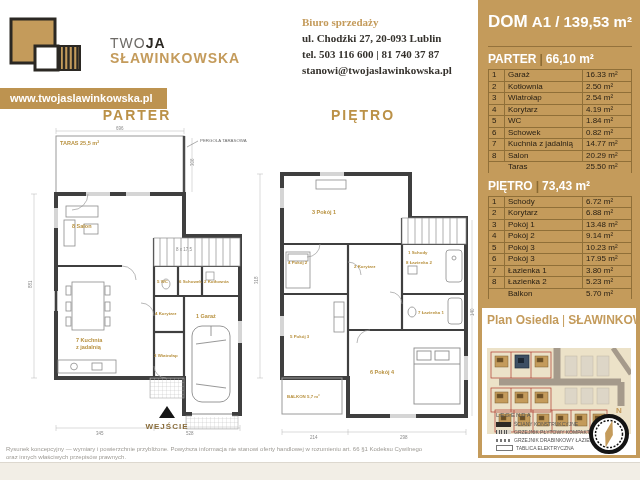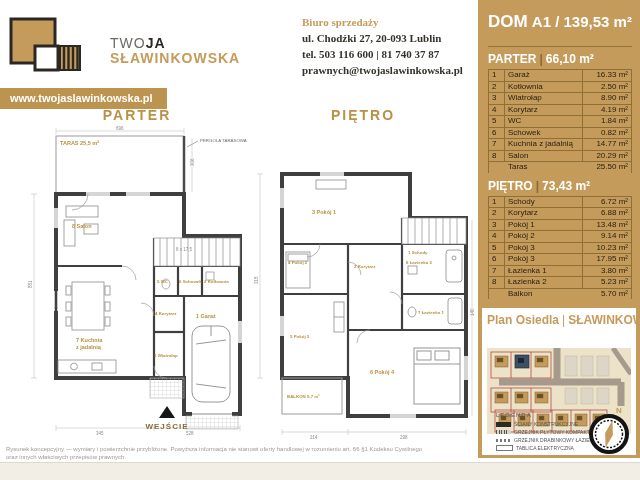--- a/index.html
+++ b/index.html
@@ -36,21 +36,21 @@
   .sidebar hr{border:none;border-top:1px solid rgba(110,80,35,.55);margin:4px 0 5px 0;}
   .floor-header{color:#fff;font-weight:bold;font-size:12px;margin:2px 0 3px 0;white-space:nowrap;}
   .floor-header .sep{color:#8a6a33;padding:0 3px;}
   .rooms-table{border:1px solid #8f6f38;border-bottom:none;margin-bottom:2px;}
   .room-row{display:flex;height:10.5px;line-height:10.5px;font-size:8px;color:#2a2114;border-bottom:1px solid #8f6f38;}
   .room-row.plain{border:none;background:transparent;}
   .room-row.plain .rc{border:none;}
   .rc{box-sizing:border-box;padding:0 3px;overflow:hidden;white-space:nowrap;}
   .rc.no{width:16px;border-right:1px solid #8f6f38;}
   .rc.nm{flex:1;border-right:1px solid #8f6f38;}
-  .rc.ar{width:48px;text-align:right;}
+  .rc.ar{width:48px;text-align:left;}
   .rooms-wrap{margin-bottom:6px;}
   
   .rooms-table .plain{border-bottom:none;}
   
   .site-panel{position:absolute;left:482px;top:308px;width:154px;height:147px;background:#fff;
     box-sizing:border-box;padding:5px 4px 3px 5px;}
   .site-title{font-size:12px;font-weight:bold;color:#c49b5b;white-space:nowrap;margin-bottom:21px;}
   .site-title .sep{color:#c49b5b;padding:0 3px;font-weight:normal;}
   .legend{position:absolute;left:14px;top:104px;width:96px;}
   .legend-title{font-size:6px;color:#555;letter-spacing:1px;margin-bottom:2px;}
@@ -85,21 +85,21 @@
     <line x1="69.5" y1="30" x2="69.5" y2="54" stroke="#2b2823" stroke-width="2.4"></line>
   </svg>
   <div class="logo-text">
     <div class="logo-line1"><span>TWO</span><b>JA</b></div>
     <div class="logo-line2">SŁAWINKOWSKA</div>
   </div>
   <div class="office">
     <div class="office-title">Biuro sprzedaży</div>
     <div>ul. Chodźki 27, 20-093 Lublin</div>
     <div>tel. 503 116 600 | 81 740 37 87</div>
-    <div>prawnych@twojaslawinkowska.pl</div>
+    <div>stanowi@twojaslawinkowska.pl</div>
   </div>
 </div>
 
 <div class="www-banner">www.twojaslawinkowska.pl</div>
 
 <div class="plan-heading" id="heading-parter">PARTER</div>
 <div class="plan-heading" id="heading-pietro">PIĘTRO</div>
 
 <svg class="plan-svg" style="left:26px;top:126px;" width="222" height="318" viewBox="0 0 222 318">
   <defs>
@@ -389,21 +389,21 @@
           <span class="rc ar">16.33 m²</span>
         </div>
         <div class="room-row">
           <span class="rc no">2</span>
           <span class="rc nm">Kotłownia</span>
           <span class="rc ar">2.50 m²</span>
         </div>
         <div class="room-row">
           <span class="rc no">3</span>
           <span class="rc nm">Wiatrołap</span>
-          <span class="rc ar">8.90 m²</span>
+          <span class="rc ar">2.54 m²</span>
         </div>
         <div class="room-row">
           <span class="rc no">4</span>
           <span class="rc nm">Korytarz</span>
           <span class="rc ar">4.19 m²</span>
         </div>
         <div class="room-row">
           <span class="rc no">5</span>
           <span class="rc nm">WC</span>
           <span class="rc ar">1.84 m²</span>

